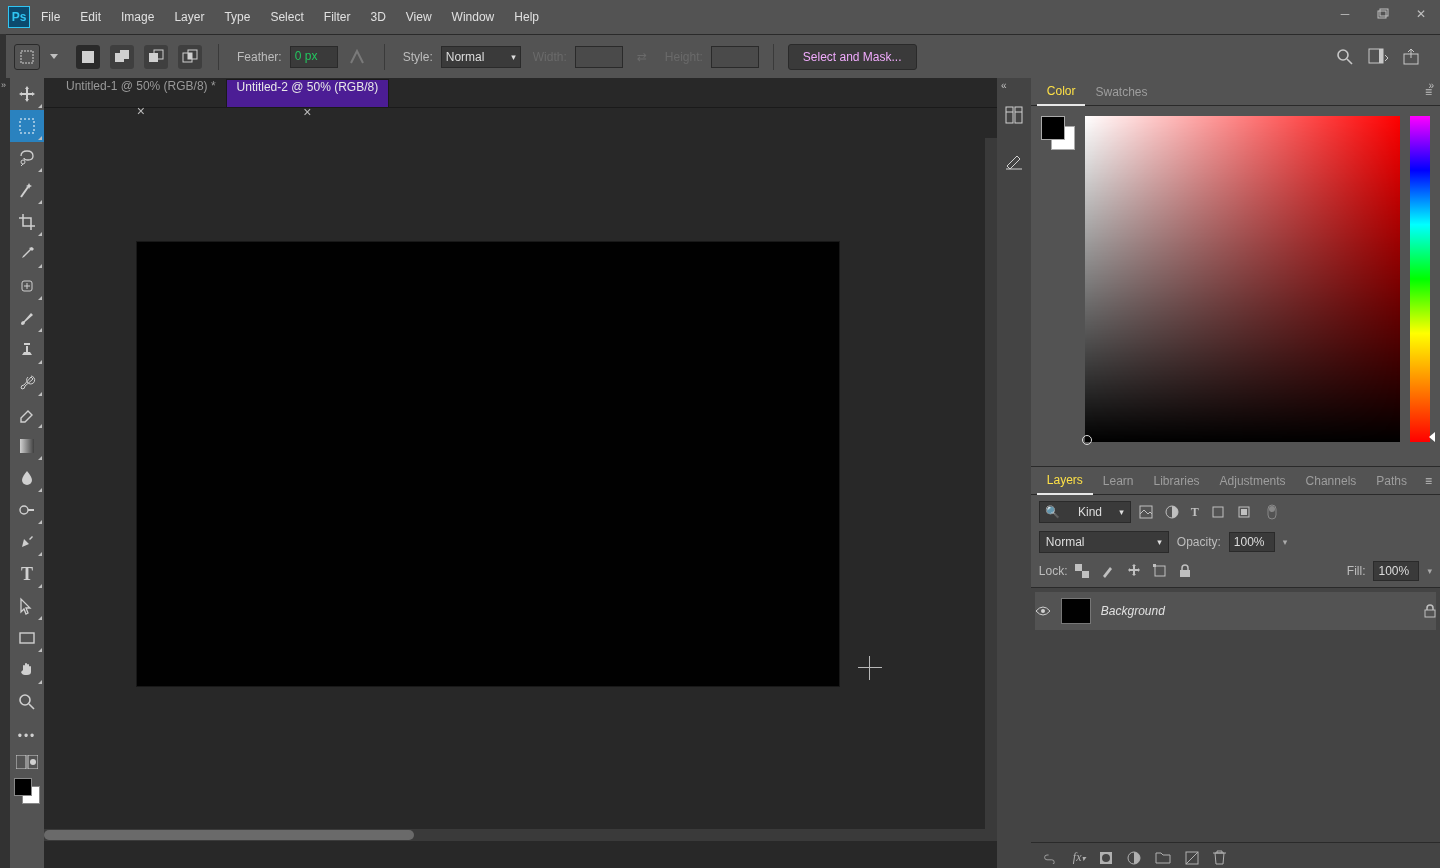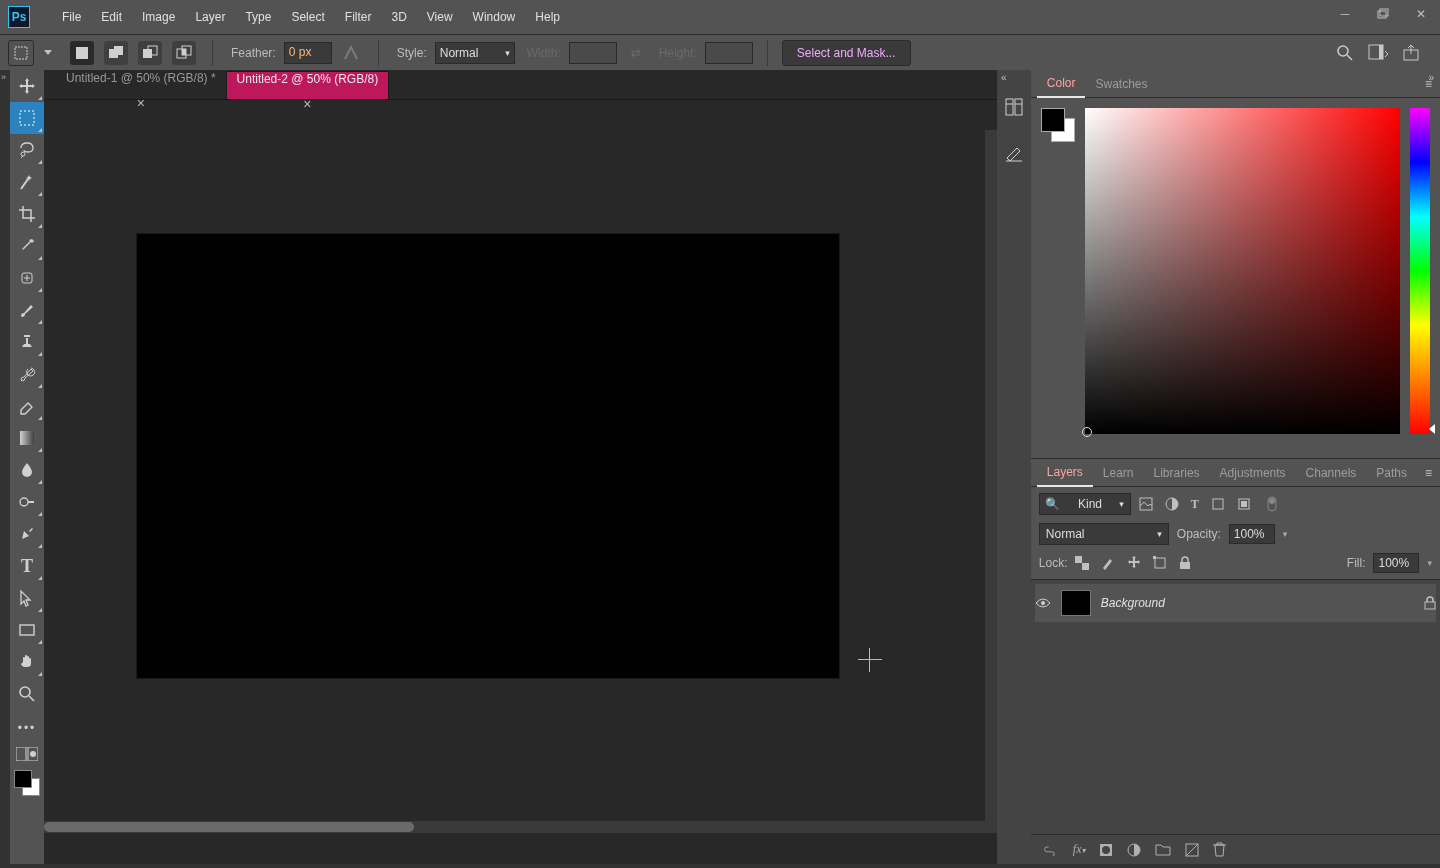--- a/index.html
+++ b/index.html
@@ -1,50 +1,50 @@
 <!DOCTYPE html>
 <html><head>
 <meta charset="utf-8">
 <style>
   html,body{margin:0;padding:0;width:1440px;height:868px;background:#323232;font-family:"Segoe UI",Tahoma,sans-serif;font-size:12px;color:#d7d7d7;overflow:hidden;}
   *{box-sizing:border-box;}
   .menubar{height:34px;background:#535353;display:flex;align-items:center;padding:0 4px;position:relative;}
-  .ps-logo{width:22px;height:22px;background:#0f172a;color:#30c5f3;font-weight:bold;font-size:12px;display:flex;align-items:center;justify-content:center;margin:0 22px 0 4px;border:1px solid #30c5f3;}
+  .ps-logo{width:22px;height:22px;background:#0c4a6e;color:#30c5f3;font-weight:bold;font-size:12px;display:flex;align-items:center;justify-content:center;margin:0 1px 0 4px;border:1px solid #30c5f3;}
   .menu-item{padding:0 10px;height:34px;display:flex;align-items:center;color:#e0e0e0;}
   .win-controls{position:absolute;right:0;top:0;display:flex;}
   .win-btn{width:38px;height:28px;display:flex;align-items:center;justify-content:center;color:#c0c0c0;}
-  .optbar{height:36px;background:#535353;border-top:1px solid #2a2a2a;display:flex;align-items:center;padding:0 8px;gap:8px;}
+  .optbar{height:44px;background:#535353;border-top:1px solid #2a2a2a;display:flex;align-items:center;padding:0 8px;gap:8px;margin-left:6px;}
   .opt-tool{width:26px;height:26px;border:1px solid #2a2a2a;border-radius:3px;display:flex;align-items:center;justify-content:center;background:#535353;margin-right:2px;}
   .dd-tri{width:0;height:0;border-left:4px solid transparent;border-right:4px solid transparent;border-top:5px solid #c0c0c0;margin-right:10px;}
   .mode-btn{width:24px;height:24px;display:flex;align-items:center;justify-content:center;background:#3f3f3f;border-radius:3px;margin-right:2px;}
   .mode-btn.active{background:#2a2a2a;}
   .sep{width:1px;height:26px;background:#3a3a3a;margin:0 6px;}
   .opt-lbl{color:#bdbdbd;margin-left:4px;}
   .opt-lbl.dim{color:#6a6a6a;}
-  .opt-input{width:48px;height:22px;background:#3a3a3a;border:1px solid #2a2a2a;color:#fdba74;padding:2px 4px;}
+  .opt-input{width:48px;height:22px;background:#3a3a3a;border:1px solid #2a2a2a;color:#22c55e;padding:2px 4px;}
   .opt-input.dim{background:#4a4a4a;color:#7a7a7a;}
   .opt-select{width:80px;height:22px;background:#3a3a3a;border:1px solid #2a2a2a;color:#ddd;padding:2px 4px;display:flex;align-items:center;justify-content:space-between;}
   .opt-btn{height:26px;padding:0 14px;background:#3a3a3a;border:1px solid #2a2a2a;color:#f0abfc;display:flex;align-items:center;border-radius:3px;}
   .opt-right{margin-left:auto;display:flex;align-items:center;gap:14px;padding-right:12px;}
   .opt-icon{color:#c8c8c8;display:flex;align-items:center;justify-content:center;}
   .chev{position:absolute;font-size:9px;color:#b0b0b0;}
   .body{height:794px;display:flex;}
   .left-gutter{width:10px;background:#323232;position:relative;}
   .toolbox{width:34px;background:#535353;display:flex;flex-direction:column;align-items:center;position:relative;}
   .tool{width:34px;height:32px;display:flex;align-items:center;justify-content:center;color:#d0d0d0;position:relative;}
   .tool.active{background:#2a82bf;color:#fff;}
   .tool .tri{position:absolute;right:2px;bottom:2px;width:0;height:0;border-left:4px solid transparent;border-bottom:4px solid #c0c0c0;}
   .tool-extra{margin-top:2px;}
   .fgbg{width:26px;height:26px;position:relative;margin-top:6px;margin-bottom:4px;}
   .fg-sw{position:absolute;left:0;top:0;width:18px;height:18px;background:#000;border:1px solid #888;}
   .bg-sw{position:absolute;right:0;bottom:0;width:18px;height:18px;background:#fff;border:1px solid #888;}
   .docarea{flex:1;background:#282828;display:flex;flex-direction:column;position:relative;}
   .tabbar{height:30px;display:flex;align-items:flex-end;padding-left:12px;border-bottom:1px solid #1a1a1a;}
   .tab{height:28px;padding:0 10px;display:flex;align-items:center;gap:10px;color:#999;background:transparent;flex-direction:column;}
-  .tab.active{background:#be185d;color:#e8e8e8;border-top:1px solid #1a1a1a;border-left:1px solid #1a1a1a;border-right:1px solid #1a1a1a;}
+  .tab.active{background:#4c1d95;color:#e8e8e8;border-top:1px solid #1a1a1a;border-left:1px solid #1a1a1a;border-right:1px solid #1a1a1a;}
   .tab .close{color:#bbb;font-size:14px;}
   .canvas-wrap{flex:1;position:relative;overflow:hidden;}
   .canvas{position:absolute;left:93px;top:134px;width:702px;height:444px;background:#010101;box-shadow:0 0 0 1px rgba(0,0,0,.4);}
   .cursor-cross{position:absolute;left:808px;top:542px;width:36px;height:36px;pointer-events:none;}
   .cursor-cross:before,.cursor-cross:after{content:"";position:absolute;background:#b8b8b8;}
   .cursor-cross:before{left:17px;top:6px;width:1px;height:24px;}
   .cursor-cross:after{top:17px;left:6px;height:1px;width:24px;}
   .hscroll{position:absolute;left:0;bottom:31px;height:12px;width:100%;background:#3a3a3a;}
   .hscroll-thumb{position:absolute;left:0;top:1px;height:10px;width:370px;background:#6a6a6a;border-radius:5px;}
   .vscroll{position:absolute;right:0;top:30px;bottom:43px;width:12px;background:#3a3a3a;}
@@ -53,21 +53,21 @@
   .panels{width:443px;display:flex;}
   .dock-strip{width:44px;background:#444444;display:flex;flex-direction:column;align-items:center;position:relative;}
   .dock-chev{position:absolute;left:4px;top:2px;font-size:10px;color:#c0c0c0;}
   .dock-btn{width:30px;height:34px;margin-top:20px;display:flex;align-items:center;justify-content:center;color:#d0d0d0;}
   .dock-btn+.dock-btn{margin-top:12px;}
   .pstack{flex:1;display:flex;flex-direction:column;background:#535353;}
   .pstack-top{position:relative;}
   .pstack-chev{position:absolute;right:6px;top:2px;font-size:10px;color:#c0c0c0;}
   .ptabs{height:28px;display:flex;align-items:center;border-bottom:1px solid #2a2a2a;padding-left:6px;}
   .ptab{padding:0 10px;height:28px;display:flex;align-items:center;color:#9e9e9e;}
-  .ptab.active{color:#fca5a5;border-bottom:2px solid #e8e8e8;}
+  .ptab.active{color:#fde047;border-bottom:2px solid #e8e8e8;}
   .ptab-menu{margin-left:auto;padding:0 8px;color:#c0c0c0;}
   .color-body{height:360px;background:#535353;display:flex;padding:10px;gap:10px;}
   .color-swatches{width:34px;height:34px;position:relative;}
   .cs-fg{position:absolute;left:0;top:0;width:24px;height:24px;background:#000;border:1px solid #aaa;}
   .cs-bg{position:absolute;right:0;bottom:0;width:24px;height:24px;background:#fff;border:1px solid #aaa;}
   .color-picker{flex:1;height:326px;background:linear-gradient(to bottom,transparent 0%,#000 100%),linear-gradient(to right,#fff 0%,#ff0000 100%);position:relative;}
   .color-picker .ind{position:absolute;left:-3px;bottom:-3px;width:10px;height:10px;border:1px solid #ddd;border-radius:50%;}
   .hue{width:20px;height:326px;background:linear-gradient(to bottom,#ff00ff,#0000ff,#00ffff,#00ff00,#ffff00,#ff8000,#ff0000);position:relative;}
   .hue .hi{position:absolute;right:-5px;bottom:0;width:0;height:0;border-top:5px solid transparent;border-bottom:5px solid transparent;border-right:6px solid #fff;}
   .layers-wrap{flex:1;display:flex;flex-direction:column;border-top:1px solid #2a2a2a;}

